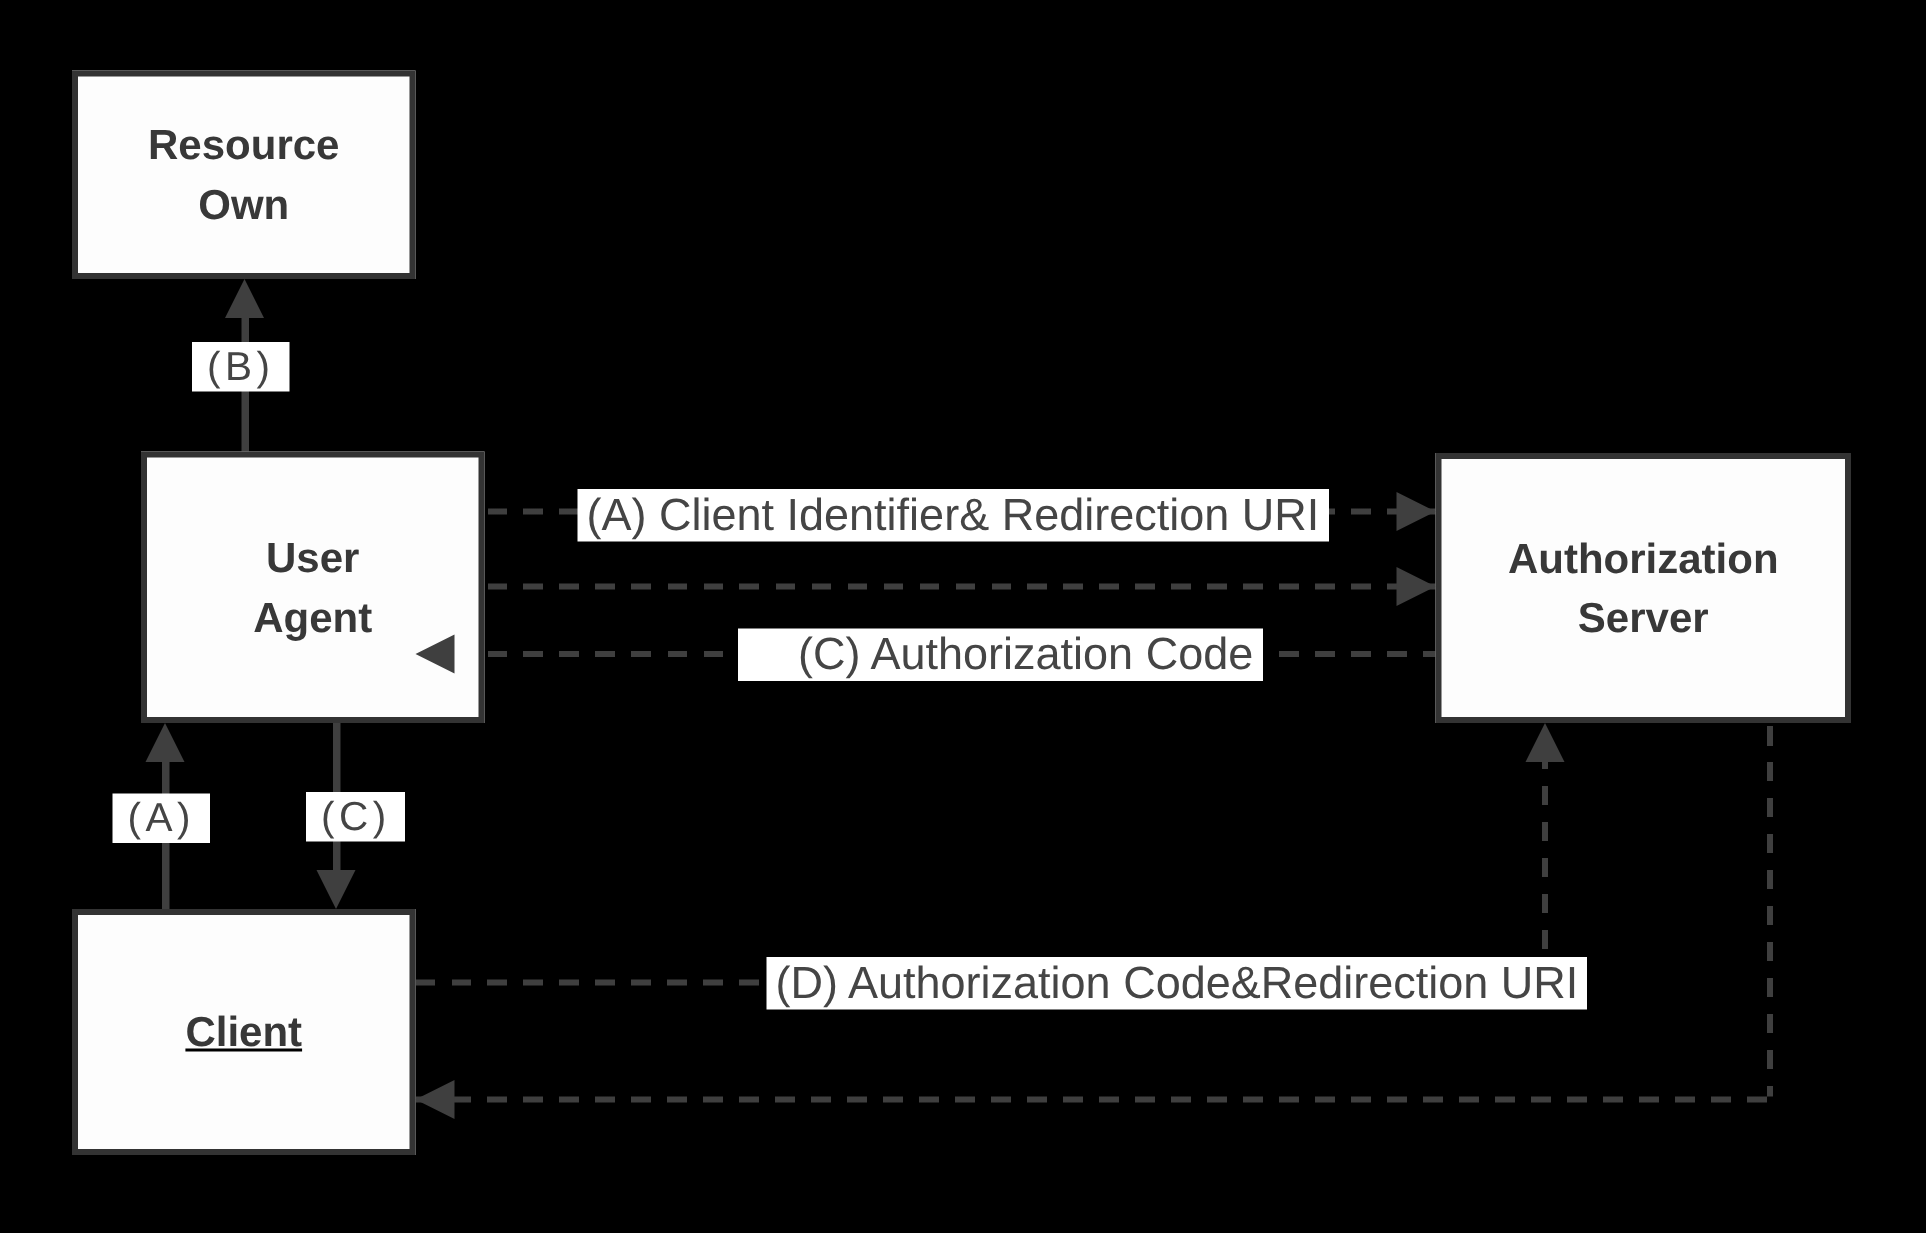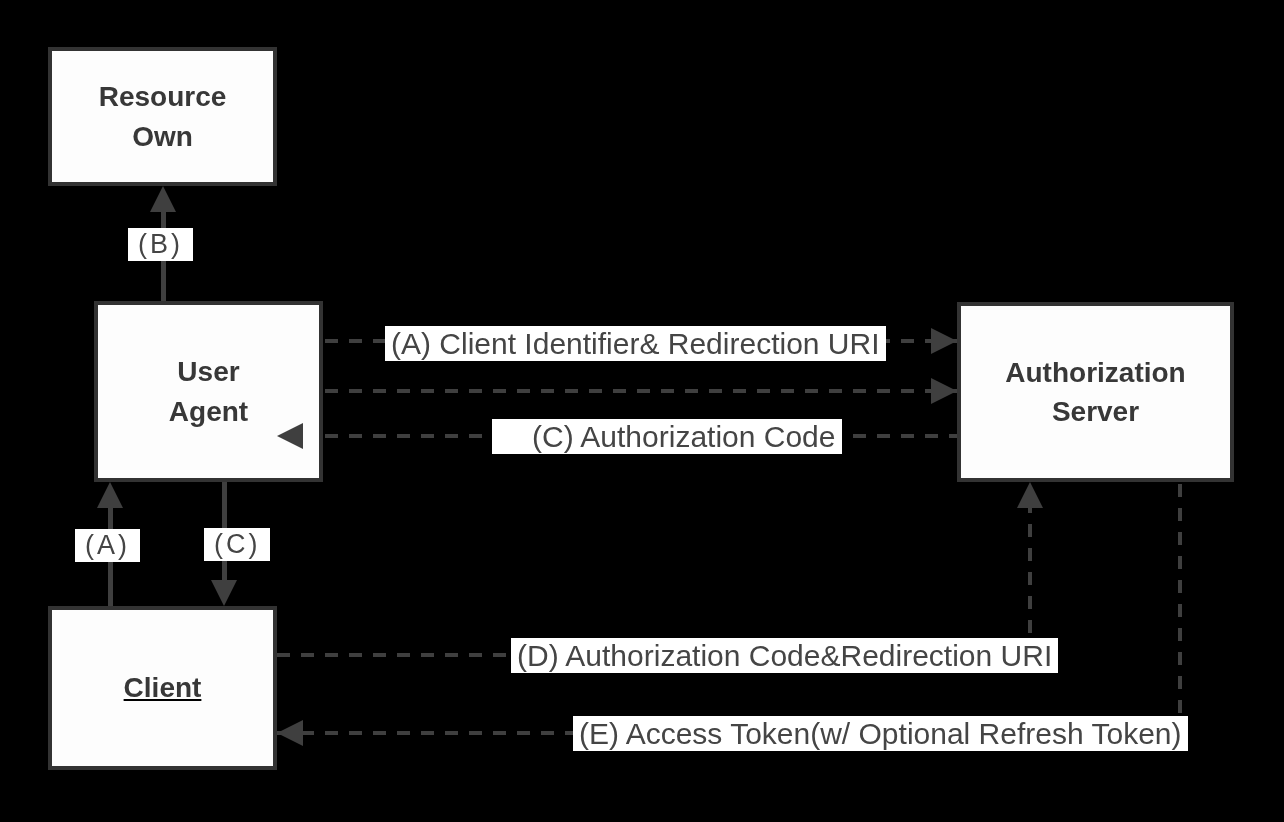--- a/index.html
+++ b/index.html
@@ -93,15 +93,14 @@
   <div class="msg" style="left:492px;top:419px;padding-left:40px;">(C) Authorization Code</div>
 
   <div class="hline" style="left:277px;top:653px;width:753px;"></div>
   <div class="vline" style="left:1028px;top:500px;height:155px;"></div>
   <div class="ah ah-up" style="left:1017px;top:482px;"></div>
   <div class="msg" style="left:483px;top:638px;margin-left:28px;">(D) Authorization Code&amp;Redirection URI</div>
 
   <div class="vline" style="left:1178px;top:484px;height:247px;"></div>
   <div class="hline" style="left:277px;top:731px;width:903px;"></div>
   <div class="ah ah-left" style="left:277px;top:720px;"></div>
-  <div class="msg" style="left:573px;top:716px;">(E) Access Token(w/ Optional Refresh Token)</div>
 
 </div>
 
 </body></html>

